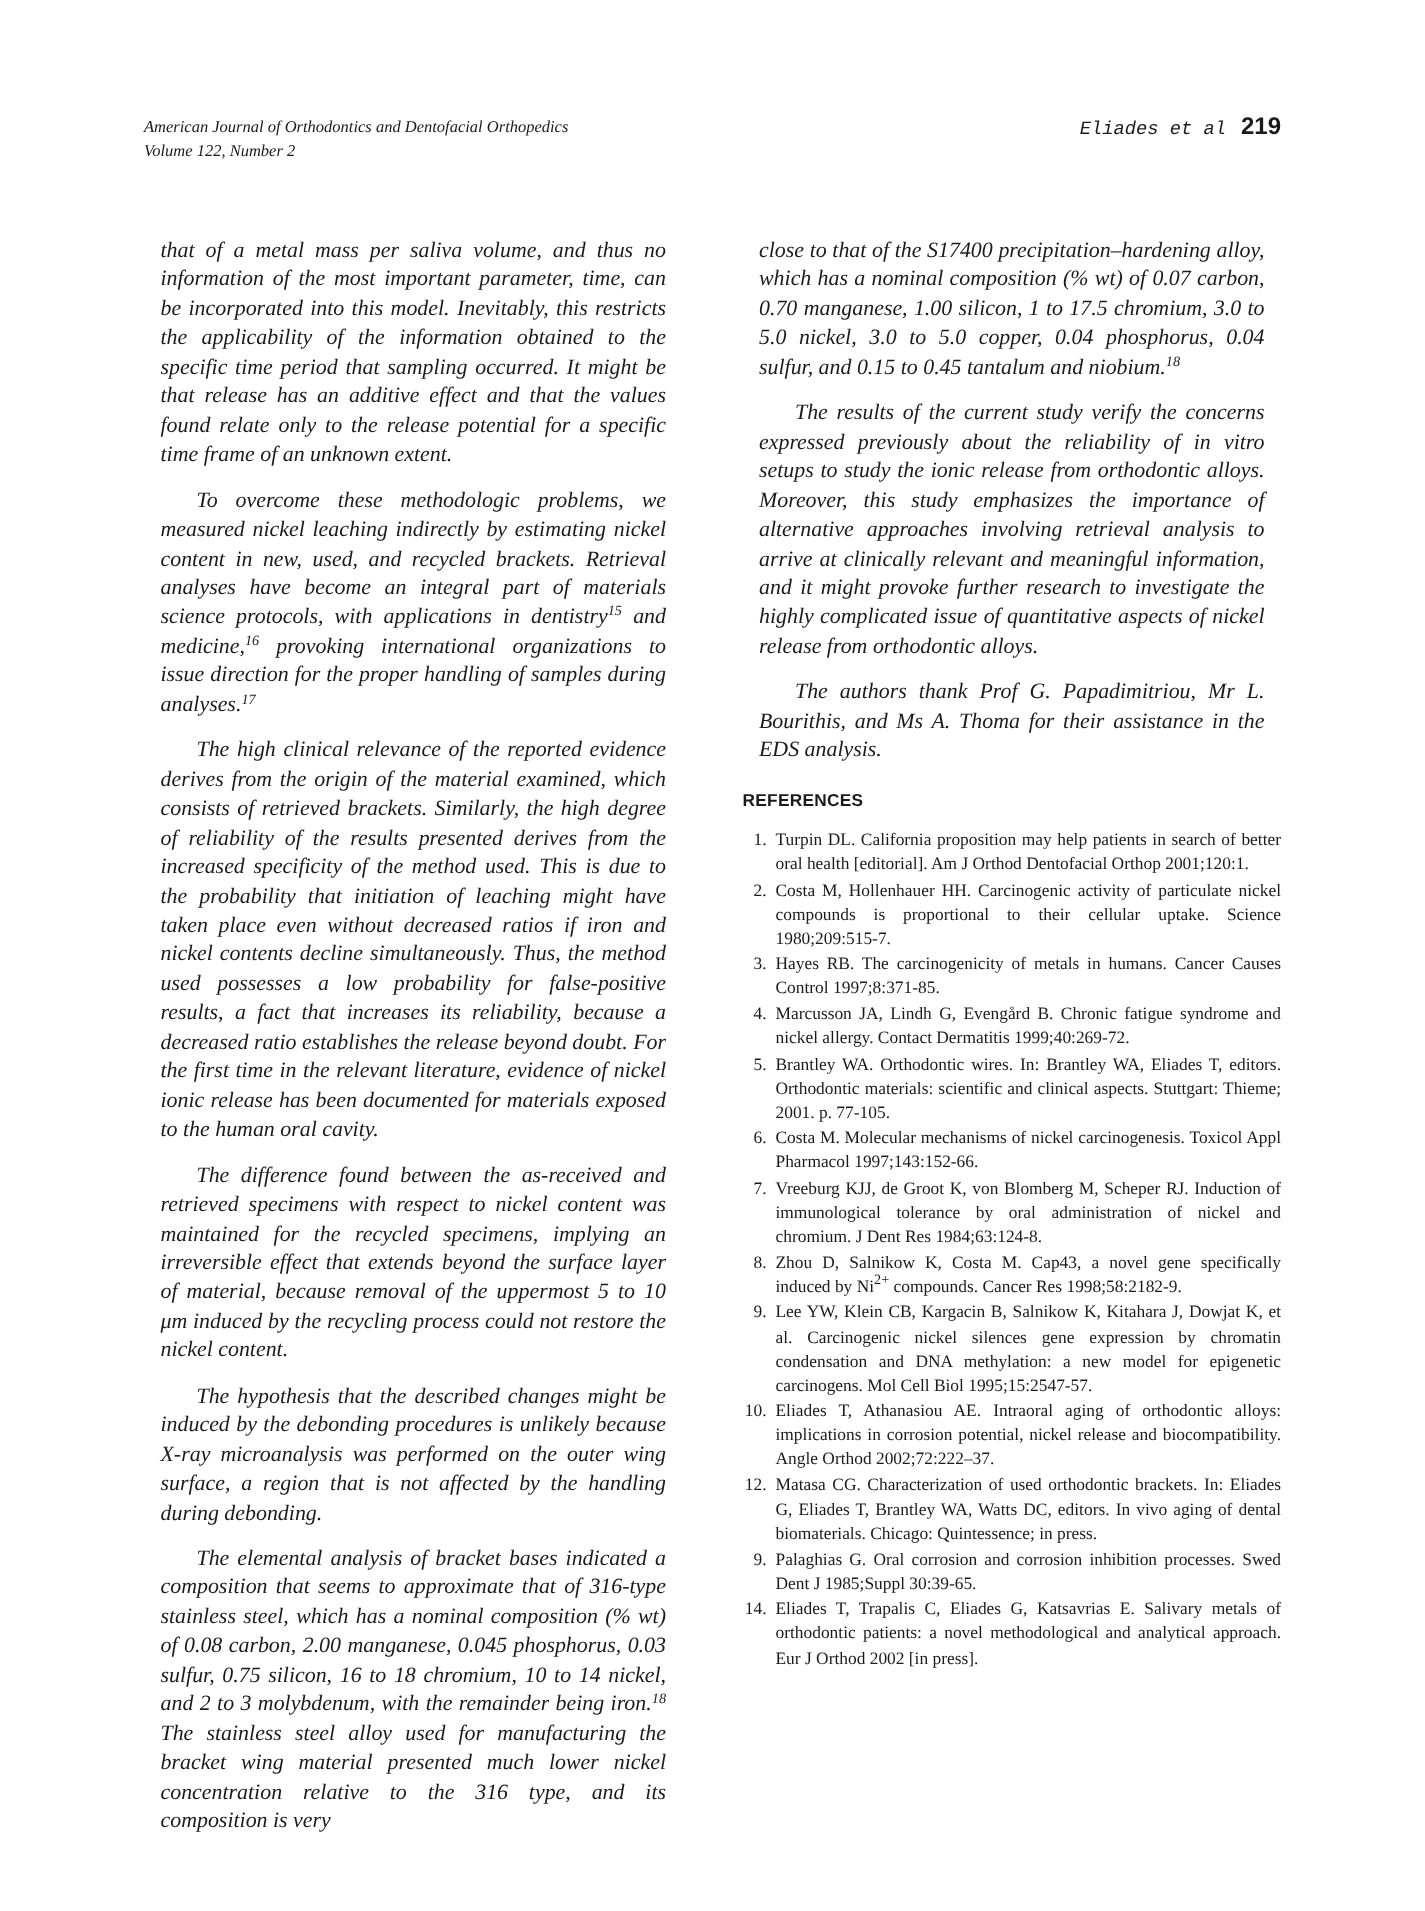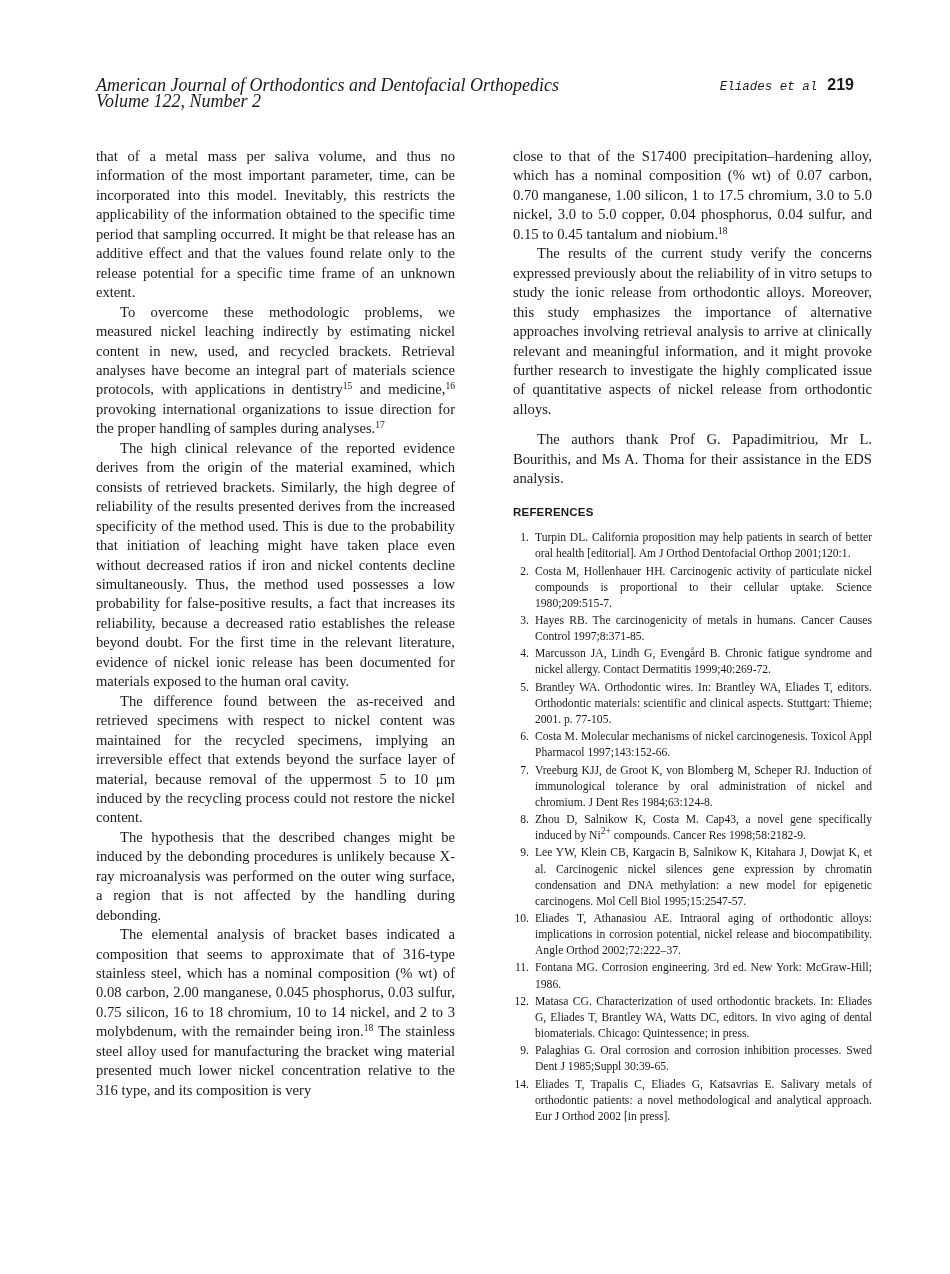--- a/index.html
+++ b/index.html
@@ -1,25 +1,25 @@
 <!DOCTYPE html>
 <html><head>
 <meta charset="utf-8">
 <style>
   html, body { margin: 0; padding: 0; background: #ffffff; }
   body { width: 950px; height: 1274px; position: relative; overflow: hidden; color: #1a1a1a; }
   .header { position: absolute; top: 77px; left: 96px; width: 758px; font-family: "Liberation Serif", serif; }
-  .header-left { position: absolute; left: 0; top: 0; font-style: italic; font-size: 18px; line-height: 16px; }
+  .header-left { position: absolute; left: 0; top: 0; font-style: italic; font-size: 11px; line-height: 16px; }
   .header-right { position: absolute; right: 0; top: 0; font-size: 12.5px; line-height: 16px; white-space: nowrap; }
   .header-right .authors { font-style: italic; font-family: Liberation Mono, monospace; }
   .header-right .page-num { font-family: "Liberation Sans", sans-serif; font-weight: bold; font-size: 16px; margin-left: 10px; }
   .col { position: absolute; top: 147px; width: 359px; font-family: "Liberation Serif", serif; font-size: 14.6px; line-height: 19.45px; text-align: justify; hyphens: none; }
   .col-left { left: 96px; }
-  .col-right { left: 513px; }
-  .col p { margin: 0; text-indent: 24px; }
+  .col-right { left: 495px; }
+  .col p { margin: 11px; text-indent: 24px; font-style: italic; }
   .col p.noindent { text-indent: 0; }
   sup { font-size: 9.5px; line-height: 0; vertical-align: 5px; }
   .ack { margin-top: 11px !important; }
   .refs-title { font-family: "Liberation Sans", sans-serif; font-weight: bold; font-size: 11.5px; margin-top: 14px; margin-bottom: 8px; text-indent: 0; letter-spacing: 0.2px; }
   .ref-list { list-style: none; margin: 0; padding: 0; font-size: 11.6px; line-height: 16.1px; }
   .ref-item { position: relative; padding-left: 22px; margin-bottom: 1.2px; text-align: justify; }
   .ref-num { position: absolute; left: 0; width: 16px; text-align: right; }
 </style>
 </head>
 <body>
@@ -53,18 +53,17 @@
     <li class="ref-item"><span class="ref-num">1.</span><span>Turpin DL. California proposition may help patients in search of better oral health [editorial]. Am J Orthod Dentofacial Orthop 2001;120:1.</span></li>
     <li class="ref-item"><span class="ref-num">2.</span><span>Costa M, Hollenhauer HH. Carcinogenic activity of particulate nickel compounds is proportional to their cellular uptake. Science 1980;209:515-7.</span></li>
     <li class="ref-item"><span class="ref-num">3.</span><span>Hayes RB. The carcinogenicity of metals in humans. Cancer Causes Control 1997;8:371-85.</span></li>
     <li class="ref-item"><span class="ref-num">4.</span><span>Marcusson JA, Lindh G, Evengård B. Chronic fatigue syndrome and nickel allergy. Contact Dermatitis 1999;40:269-72.</span></li>
     <li class="ref-item"><span class="ref-num">5.</span><span>Brantley WA. Orthodontic wires. In: Brantley WA, Eliades T, editors. Orthodontic materials: scientific and clinical aspects. Stuttgart: Thieme; 2001. p. 77-105.</span></li>
     <li class="ref-item"><span class="ref-num">6.</span><span>Costa M. Molecular mechanisms of nickel carcinogenesis. Toxicol Appl Pharmacol 1997;143:152-66.</span></li>
     <li class="ref-item"><span class="ref-num">7.</span><span>Vreeburg KJJ, de Groot K, von Blomberg M, Scheper RJ. Induction of immunological tolerance by oral administration of nickel and chromium. J Dent Res 1984;63:124-8.</span></li>
     <li class="ref-item"><span class="ref-num">8.</span><span>Zhou D, Salnikow K, Costa M. Cap43, a novel gene specifically induced by Ni</span><sup>2+</sup><span> compounds. Cancer Res 1998;58:2182-9.</span></li>
     <li class="ref-item"><span class="ref-num">9.</span><span>Lee YW, Klein CB, Kargacin B, Salnikow K, Kitahara J, Dowjat K, et al. Carcinogenic nickel silences gene expression by chromatin condensation and DNA methylation: a new model for epigenetic carcinogens. Mol Cell Biol 1995;15:2547-57.</span></li>
     <li class="ref-item"><span class="ref-num">10.</span><span>Eliades T, Athanasiou AE. Intraoral aging of orthodontic alloys: implications in corrosion potential, nickel release and biocompatibility. Angle Orthod 2002;72:222–37.</span></li>
-    <li class="ref-item"><span class="ref-num">11.</span><span>Fontana MG. Corrosion engineering. 3rd ed. New York: McGraw-Hill; 1986.</span></li>
     <li class="ref-item"><span class="ref-num">12.</span><span>Matasa CG. Characterization of used orthodontic brackets. In: Eliades G, Eliades T, Brantley WA, Watts DC, editors. In vivo aging of dental biomaterials. Chicago: Quintessence; in press.</span></li>
     <li class="ref-item"><span class="ref-num">9.</span><span>Palaghias G. Oral corrosion and corrosion inhibition processes. Swed Dent J 1985;Suppl 30:39-65.</span></li>
     <li class="ref-item"><span class="ref-num">14.</span><span>Eliades T, Trapalis C, Eliades G, Katsavrias E. Salivary metals of orthodontic patients: a novel methodological and analytical approach. Eur J Orthod 2002 [in press].</span></li>
   </ol>
 </div>
 
 </body></html>

